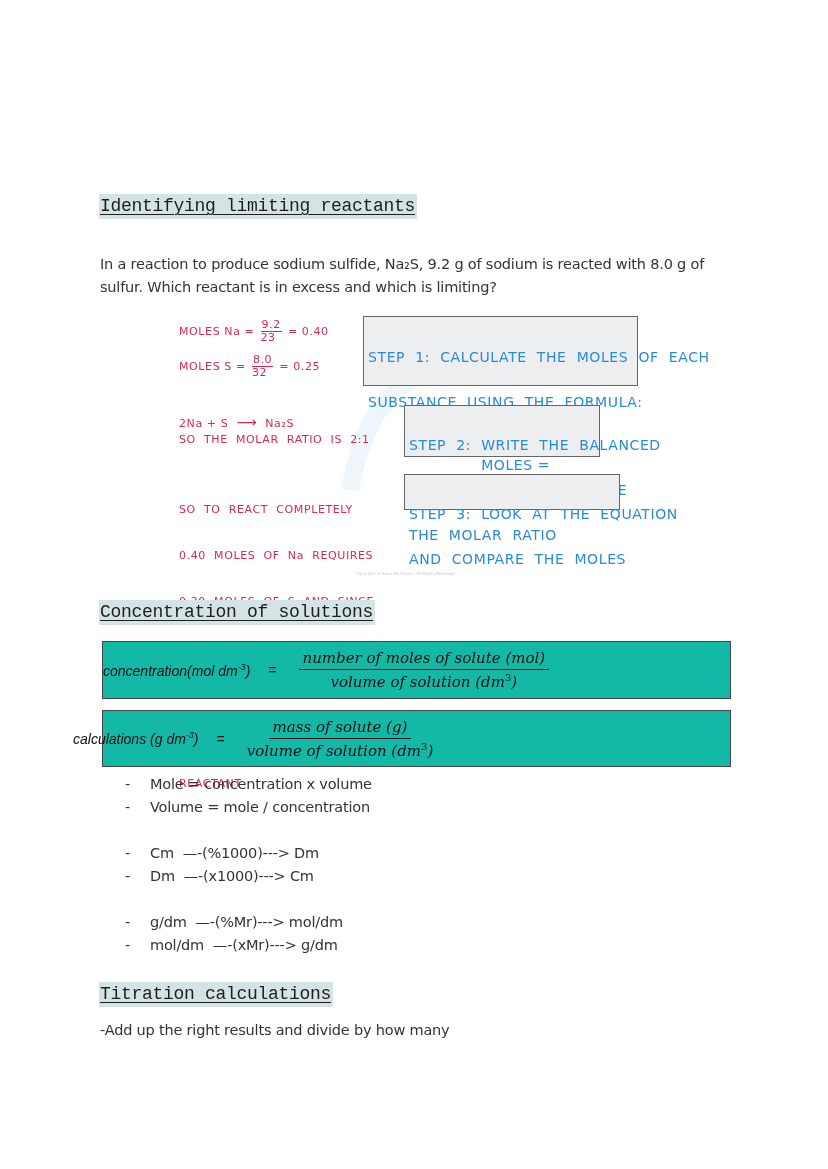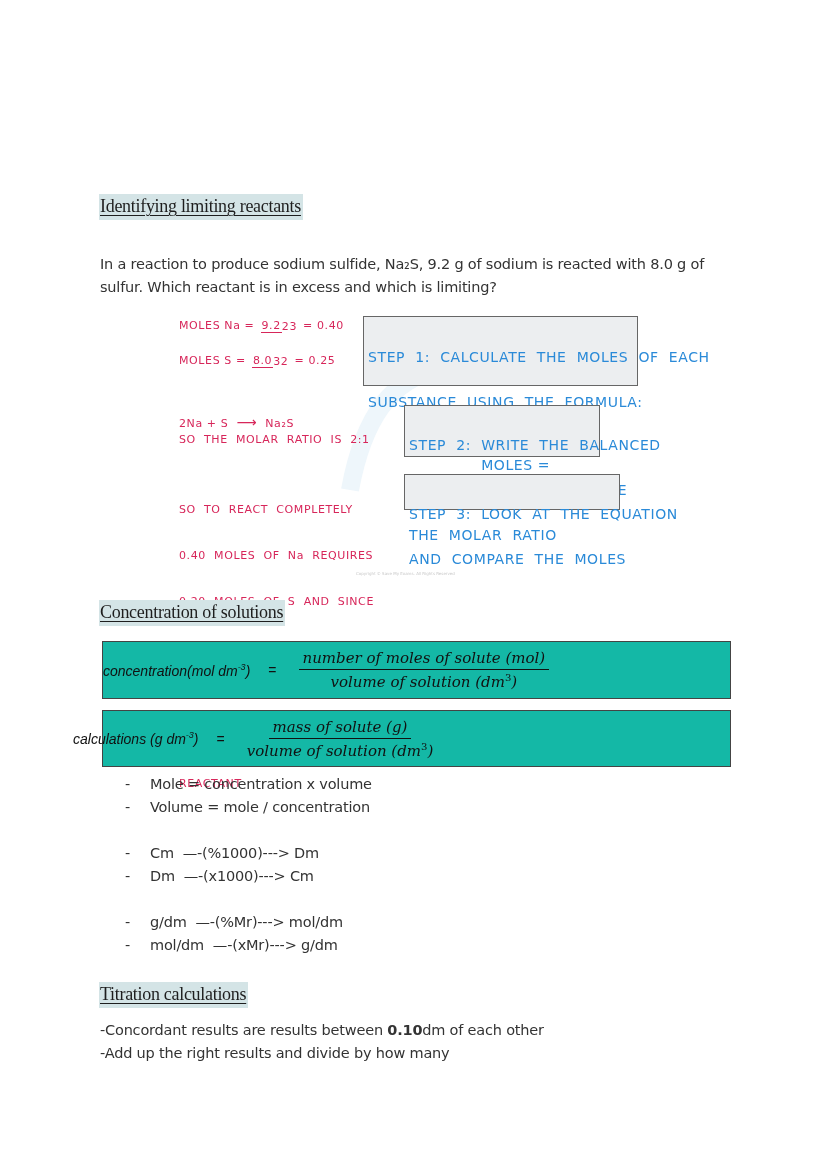--- a/index.html
+++ b/index.html
@@ -2,21 +2,21 @@
 <html><head>
   <meta charset="utf-8">
   <style>
     html, body { margin: 0; padding: 0; background: #ffffff; }
     body {
       width: 828px; height: 1169px; position: relative; overflow: hidden;
       font-family: "Liberation Sans", sans-serif; color: #2b2b2b;
     }
     .abs { position: absolute; }
     .heading {
-      font-family: Liberation Serif, serif;
+      font-family: Liberation Mono, monospace;
       font-size: 18px; color: #1e1e1e;
       background: #d4e4e6; text-decoration: underline;
       text-underline-offset: 3px; text-decoration-thickness: 1px;
       padding: 2px 2px 3px 1px; letter-spacing: -0.3px;
       white-space: nowrap;
     }
     .para {
       font-family: "DejaVu Sans", sans-serif;
       font-size: 14.5px; line-height: 23px; color: #333;
       letter-spacing: -0.2px;
@@ -27,21 +27,21 @@
       font-size: 11px; letter-spacing: 0.6px; white-space: nowrap;
     }
     .blue {
       color: #2a8ad8; font-family: "DejaVu Sans", sans-serif;
       font-size: 14px; letter-spacing: 0.6px; line-height: 15px;
     }
     .stepbox {
       background: #eceef0; border: 1.5px solid #666; box-sizing: border-box;
       padding: 3px 4px;
     }
-    .frac { display: inline-flex; flex-direction: row; align-items: flex-end; vertical-align: middle; line-height: 12px; margin: 0 2px; }
+    .frac { display: inline-flex; flex-direction: column; align-items: flex-start; vertical-align: middle; line-height: 12px; margin: 0 2px; }
     .frac .num { border-bottom: 1px solid currentColor; padding: 0 1px; }
     .watermark {
       font-size: 4px; color: #c8c8c8; font-family: "DejaVu Sans", sans-serif; white-space: nowrap;
     }
     .formula-box {
       border: 1.5px solid #444; box-sizing: border-box; background: #14b8a6;
       display: flex; align-items: center; justify-content: flex-start;
     }
     .flabel {
       font-family: "Liberation Sans", sans-serif; font-style: italic;
@@ -166,15 +166,14 @@
   <div class="bullet" style="white-space:pre;"><span class="dash">-</span><span>Cm  —-(%1000)---&gt; Dm</span></div>
   <div class="bullet" style="white-space:pre;"><span class="dash">-</span><span>Dm  —-(x1000)---&gt; Cm</span></div>
   <div style="height:23px;"></div>
   <div class="bullet" style="white-space:pre;"><span class="dash">-</span><span>g/dm  —-(%Mr)---&gt; mol/dm</span></div>
   <div class="bullet" style="white-space:pre;"><span class="dash">-</span><span>mol/dm  —-(xMr)---&gt; g/dm</span></div>
 </div>
 
 <div class="abs heading" style="left:99px; top:982px;">Titration calculations</div>
 
 <div class="abs para" style="left:100px; top:1019px; width:640px;">
-  <div><span>-Concordant results are results between </span><span class="bold">0.10</span><span>dm of each other</span></div>
   <div>-Add up the right results and divide by how many</div>
 </div>
 
 </body></html>

